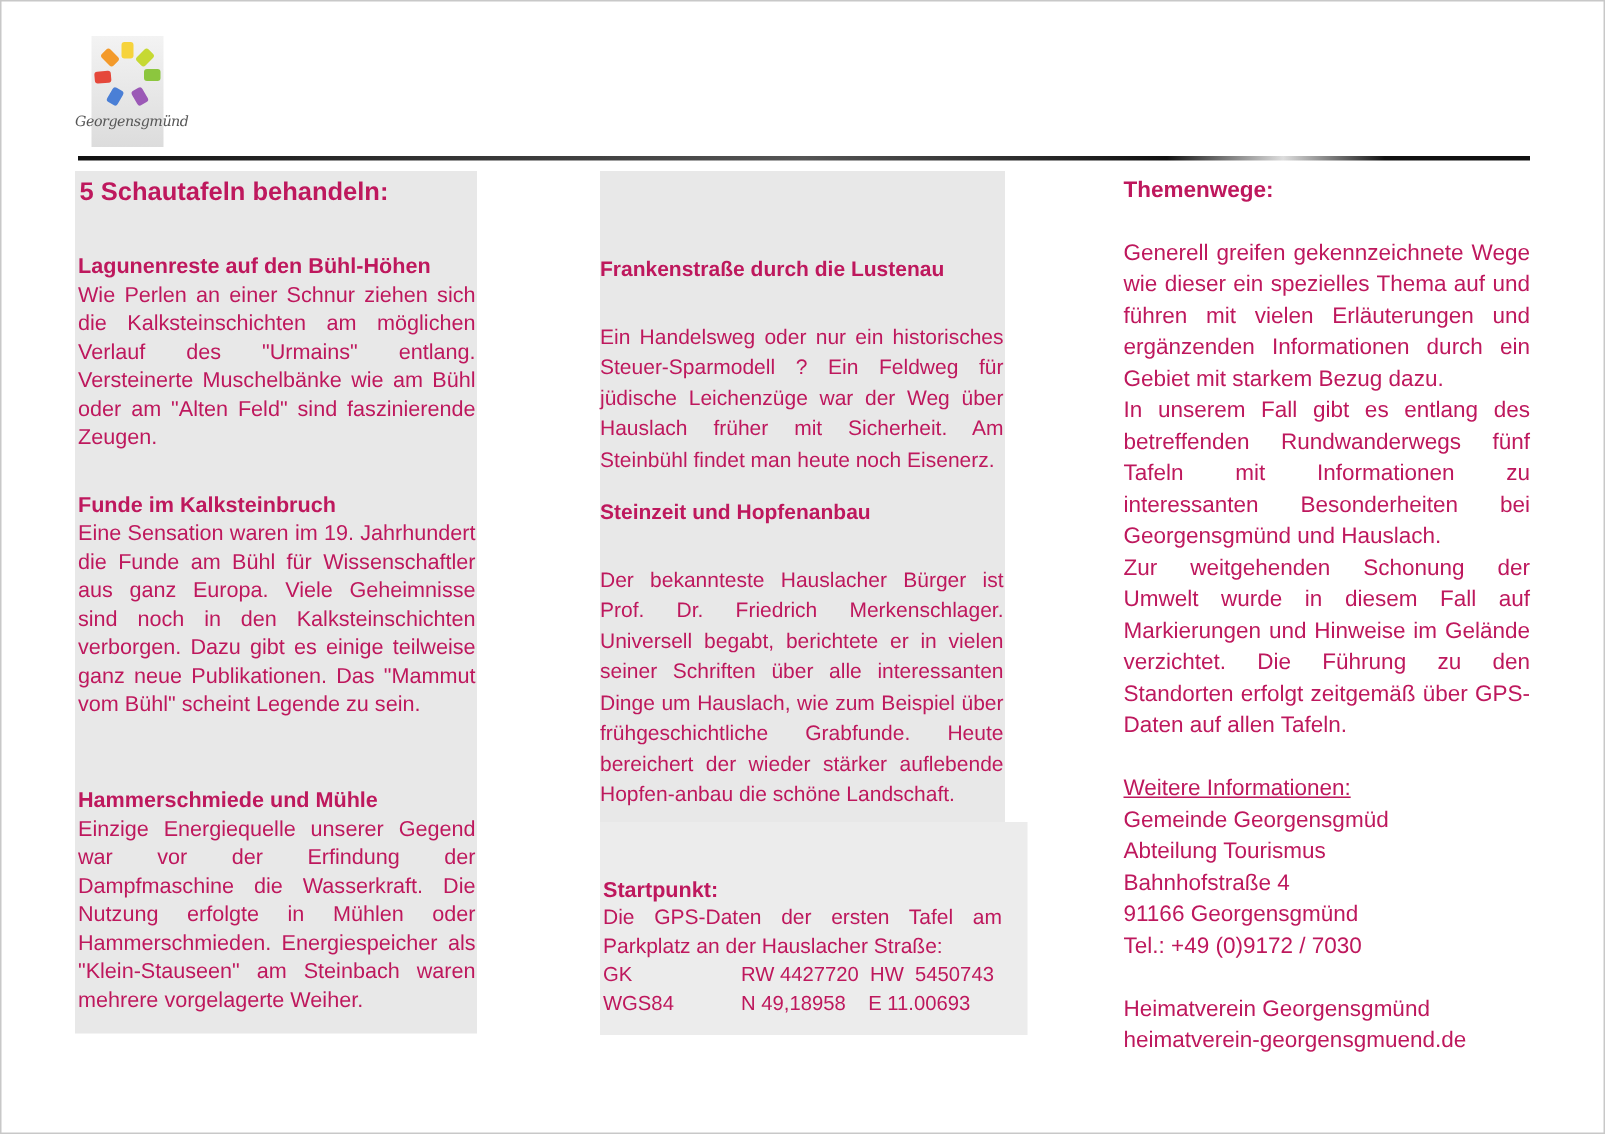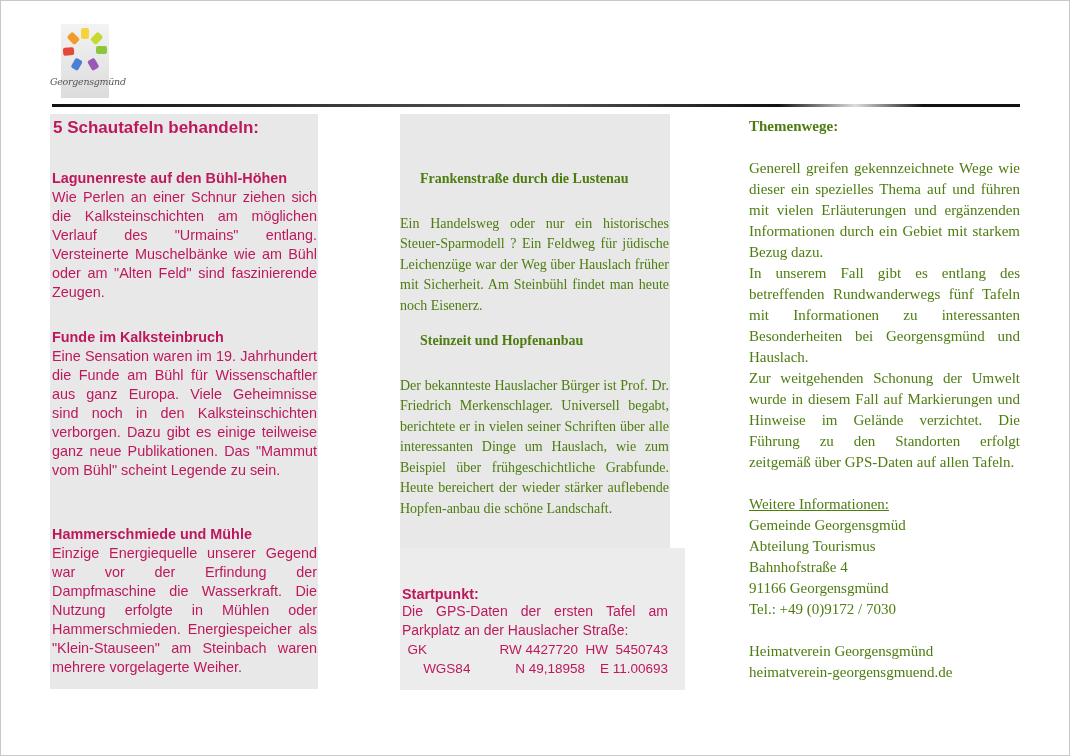--- a/index.html
+++ b/index.html
@@ -7,30 +7,30 @@
   .page-border { position:absolute; left:0; top:0; width:1068px; height:754px; border:1px solid #c8c8c8; }
   .logo { position:absolute; left:50px; top:24px; width:70px; height:76px; }
   .logo-banner { position:absolute; left:11px; top:0; width:48px; height:74px; background:linear-gradient(#f3f3f3,#dcdcdc); }
   .logo-caption { position:absolute; left:0; top:52px; width:70px; font-family:"DejaVu Serif", serif; font-style:italic; font-size:9.5px; color:#555; white-space:nowrap; letter-spacing:-0.3px; }
   .rule { position:absolute; left:52px; top:104px; width:968px; height:3px; background:linear-gradient(90deg,#111 0%,#555 50%,#111 75%,#ddd 83%,#111 90%,#111 100%); }
   .panel { position:absolute; background:#e8e8e8; }
   .col1 { left:50px; top:114px; width:268px; height:575px; }
   .col2a { left:400px; top:114px; width:270px; height:434px; }
   .col2b { left:400px; top:548px; width:270px; height:142px; background:#ececec;padding-left:15px; }
   .txt-arial { font-family:"Liberation Sans", sans-serif; color:#be185d; }
-  .txt-cal { font-family:Liberation Serif, serif; color:#4d7c0f; }
+  .txt-cal { font-family:Liberation Sans, sans-serif; color:#be185d; }
   .abs { position:absolute; }
   .h-main { font-size:17px; font-weight:bold; }
   .sec-title { font-weight:bold; font-size:14.4px; line-height:19px; }
   .para { font-size:14.4px; line-height:19px; text-align:justify; text-align-last:left; }
-  .c2-title { font-weight:bold; font-size:14px; line-height:20.5px;padding-left:20px; }
+  .c2-title { font-weight:bold; font-size:14px; line-height:20.5px; }
   .c2-para { font-size:14px; line-height:20.5px; text-align:justify; text-align-last:left;margin-top:24px; }
   .gps-title { font-weight:bold; font-size:14.4px; }
   .gps-line { font-size:14px; line-height:19px; }
-  .gps-row { display:flex; font-size:13.5px; line-height:19px;justify-content:flex-end; }
+  .gps-row { display:flex; font-size:13.5px; line-height:19px; }
   .gps-row span:first-child { width:92px; }
   .c3 { font-size:15px; line-height:21px; }
   .c3-para { text-align:justify; text-align-last:left; }
   .underline { text-decoration:underline; }
 </style>
 </head>
 <body>
 
 <div class="page-border"></div>
 

